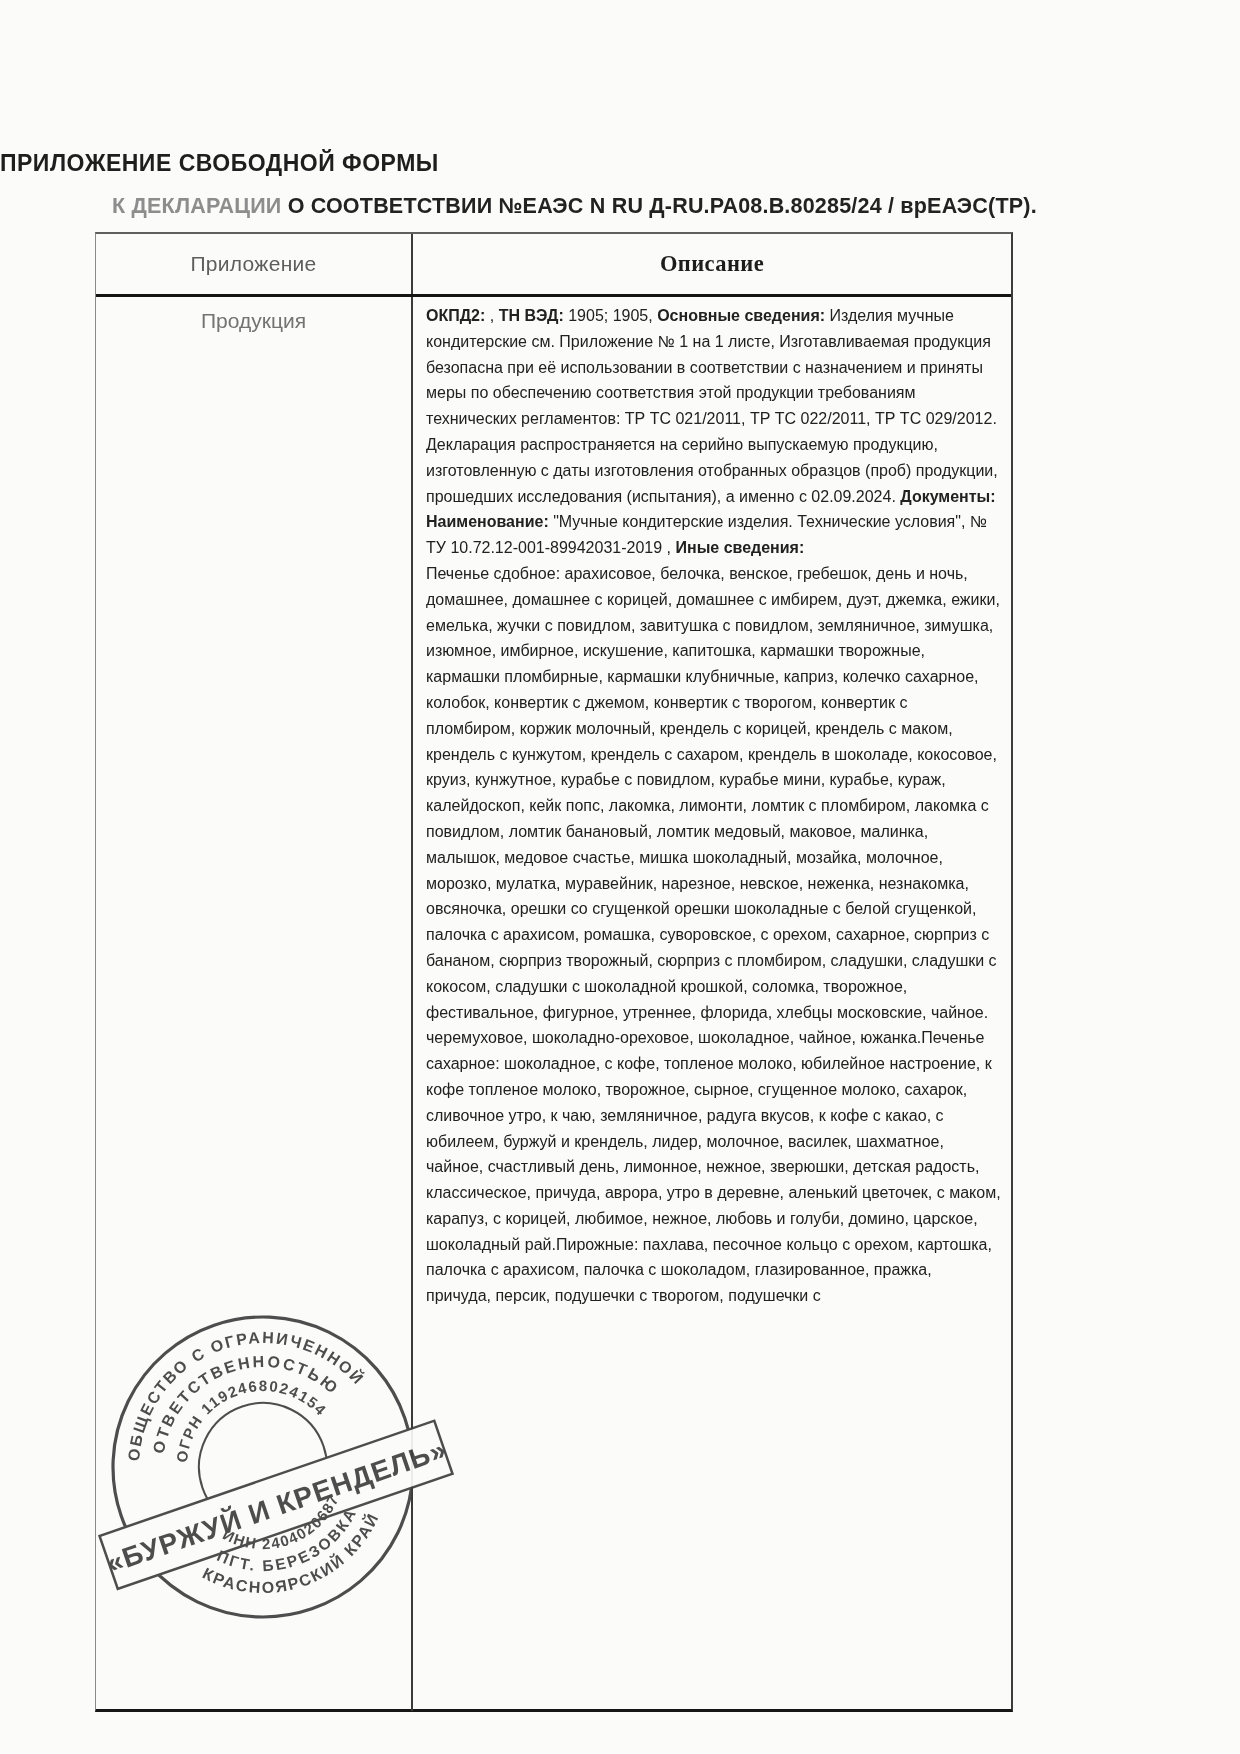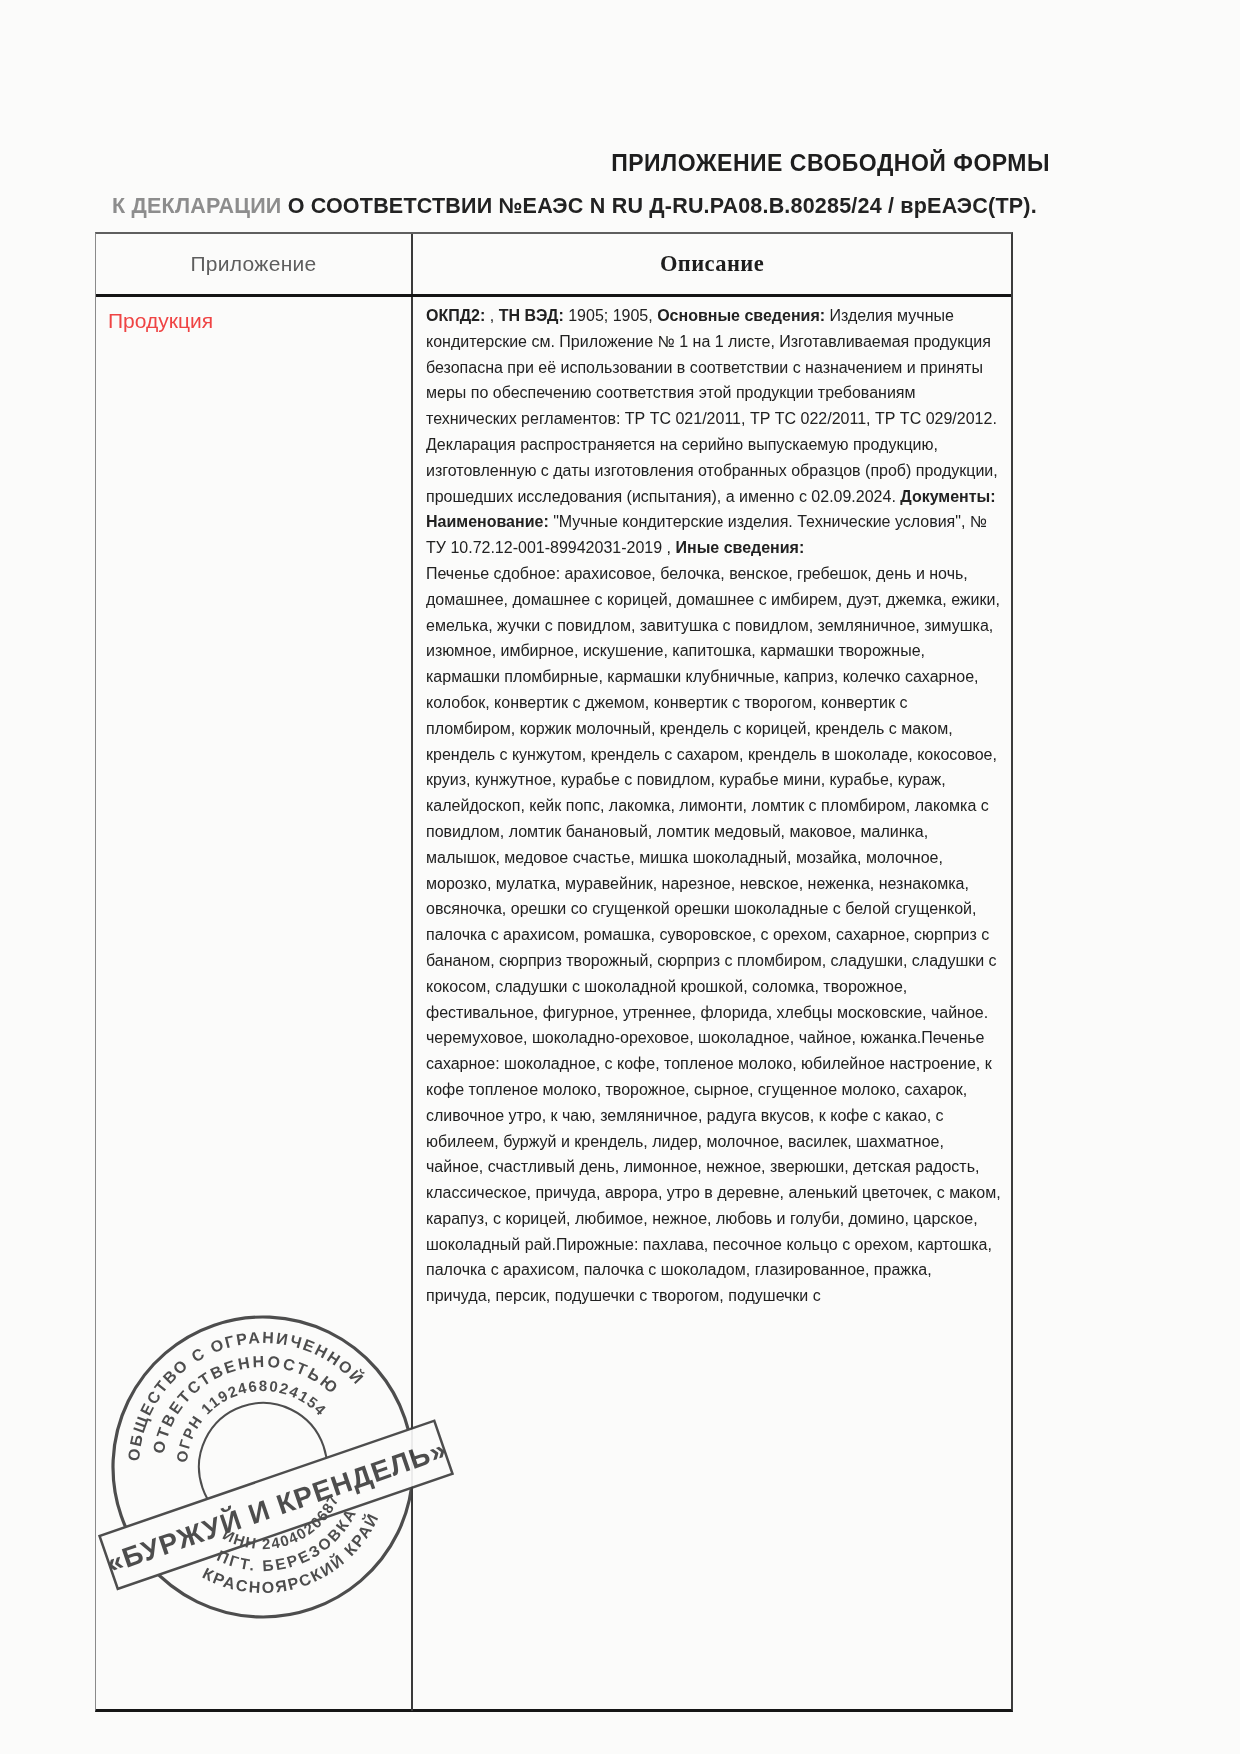--- a/index.html
+++ b/index.html
@@ -6,51 +6,51 @@
   body {
     width:1240px; height:1754px;
     background:#fbfbfa;
     position:relative;
     font-family:"Liberation Sans", sans-serif;
     color:#262626;
     overflow:hidden;
   }
   .title1 {
     position:absolute; top:150px; left:0; width:1050px;
-    text-align:right;
+    text-align:left;
     font-size:23px; font-weight:bold; letter-spacing:.5px;
     color:#1e1e1e;
   }
   .title2 {
     position:absolute; top:194px; left:112px;
     font-size:21.5px; font-weight:bold; letter-spacing:.2px;
     white-space:nowrap; color:#222;
   }
   .title2 .faded { color:#8d8d8d; }
   .doc-table {
     position:absolute; left:95px; top:232px;
     width:918px; height:1480px;
     border-top:2px solid #5f5f5f;
     border-left:1px solid #8a8a8a;
     border-right:2px solid #3c3c3c;
     border-bottom:3px solid #161616;
     box-sizing:border-box;
     background:transparent;
   }
   .thead { display:flex; height:60px; border-bottom:3px solid #141414; }
-  .c1 { width:315px; flex:none; box-sizing:border-box; }
+  .c1 { width:315px; flex:none; box-sizing:border-box;text-align:center; }
   .c2 { flex:1; border-left:2px solid #3a3a3a; box-sizing:border-box; }
   .th { display:flex; align-items:center; justify-content:center; }
   .th.c1 { color:#5e5e5e; font-size:21px; letter-spacing:.3px; }
   .th.c2 {
     font-family:"Liberation Serif", serif;
     font-weight:bold; font-size:22.5px; color:#1d1d1d; letter-spacing:.4px;text-align:center;
   }
   .tbody { display:flex; height:1414px; }
-  .td.c1 { padding:12px 12px; color:#ef4444; font-size:21px; }
+  .td.c1 { padding:12px 12px; color:#737373; font-size:21px; }
   .td.c2 { padding:6px 10px 0 13px; }
   .description {
     font-size:16px; line-height:25.8px; color:#212121;
     overflow:hidden; max-height:1408px;
   }
   .description .b { font-weight:bold; }
   .stamp {
     position:absolute; left:98px; top:1302px;
     width:330px; height:330px;
     overflow:visible;

